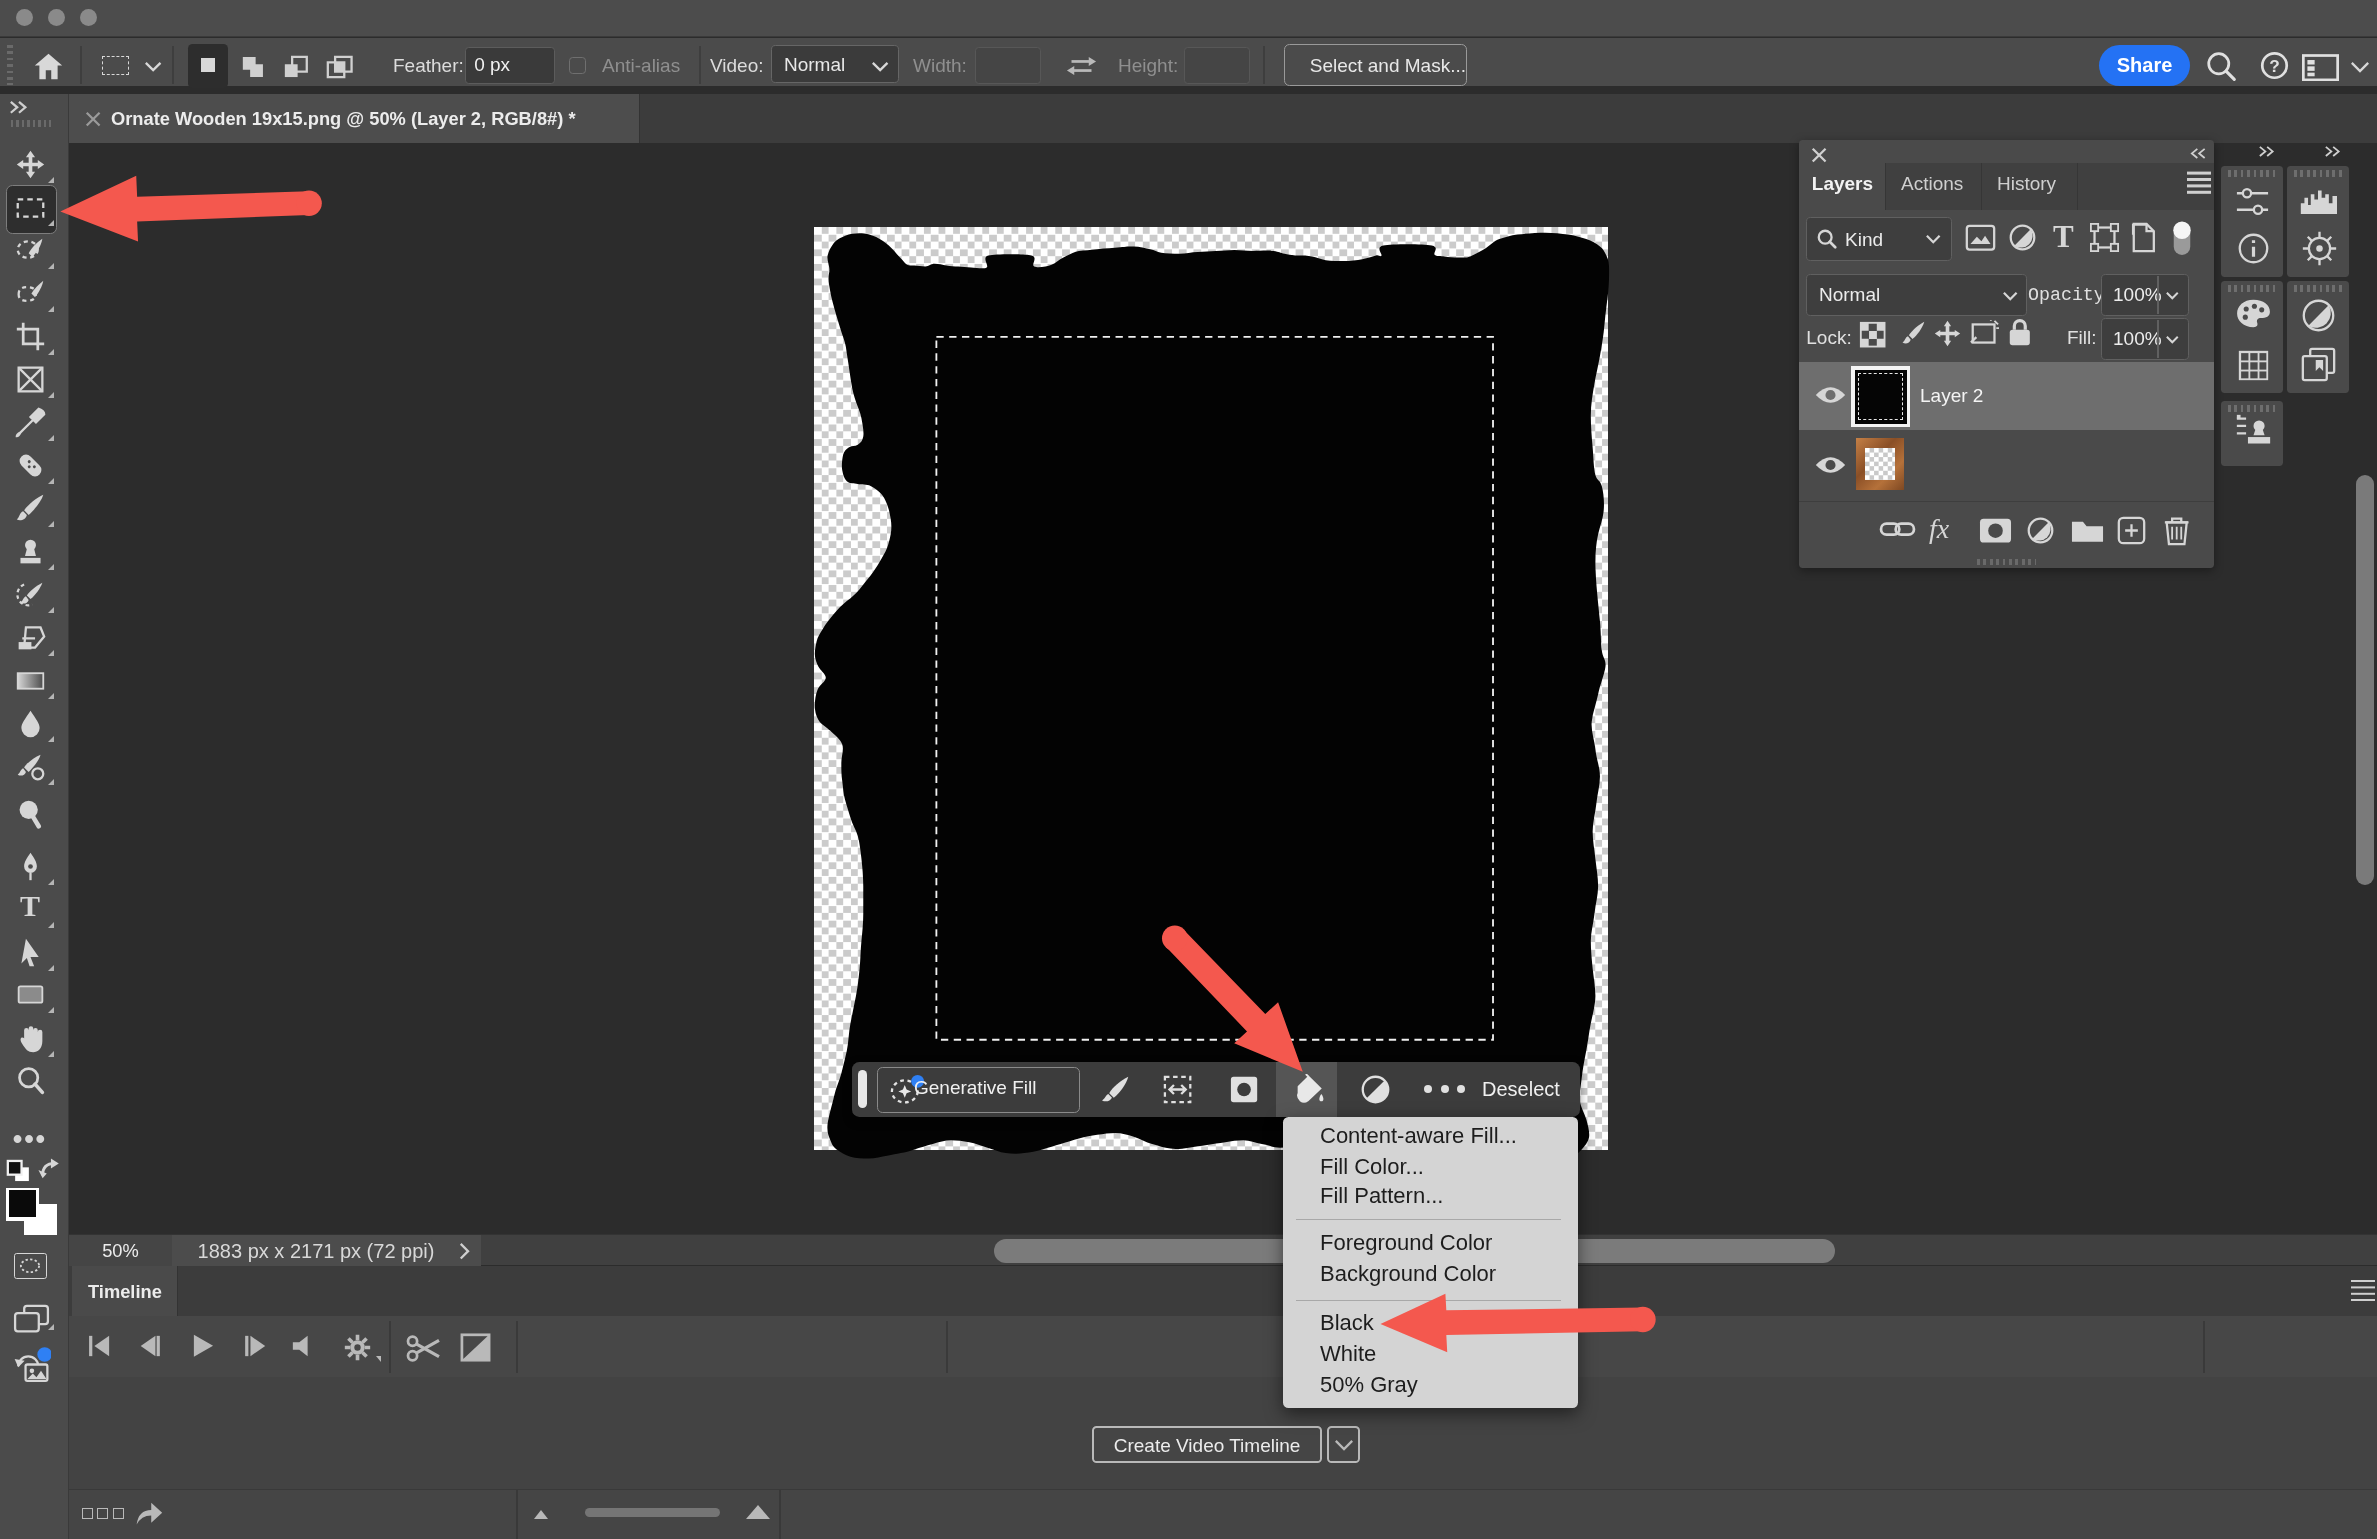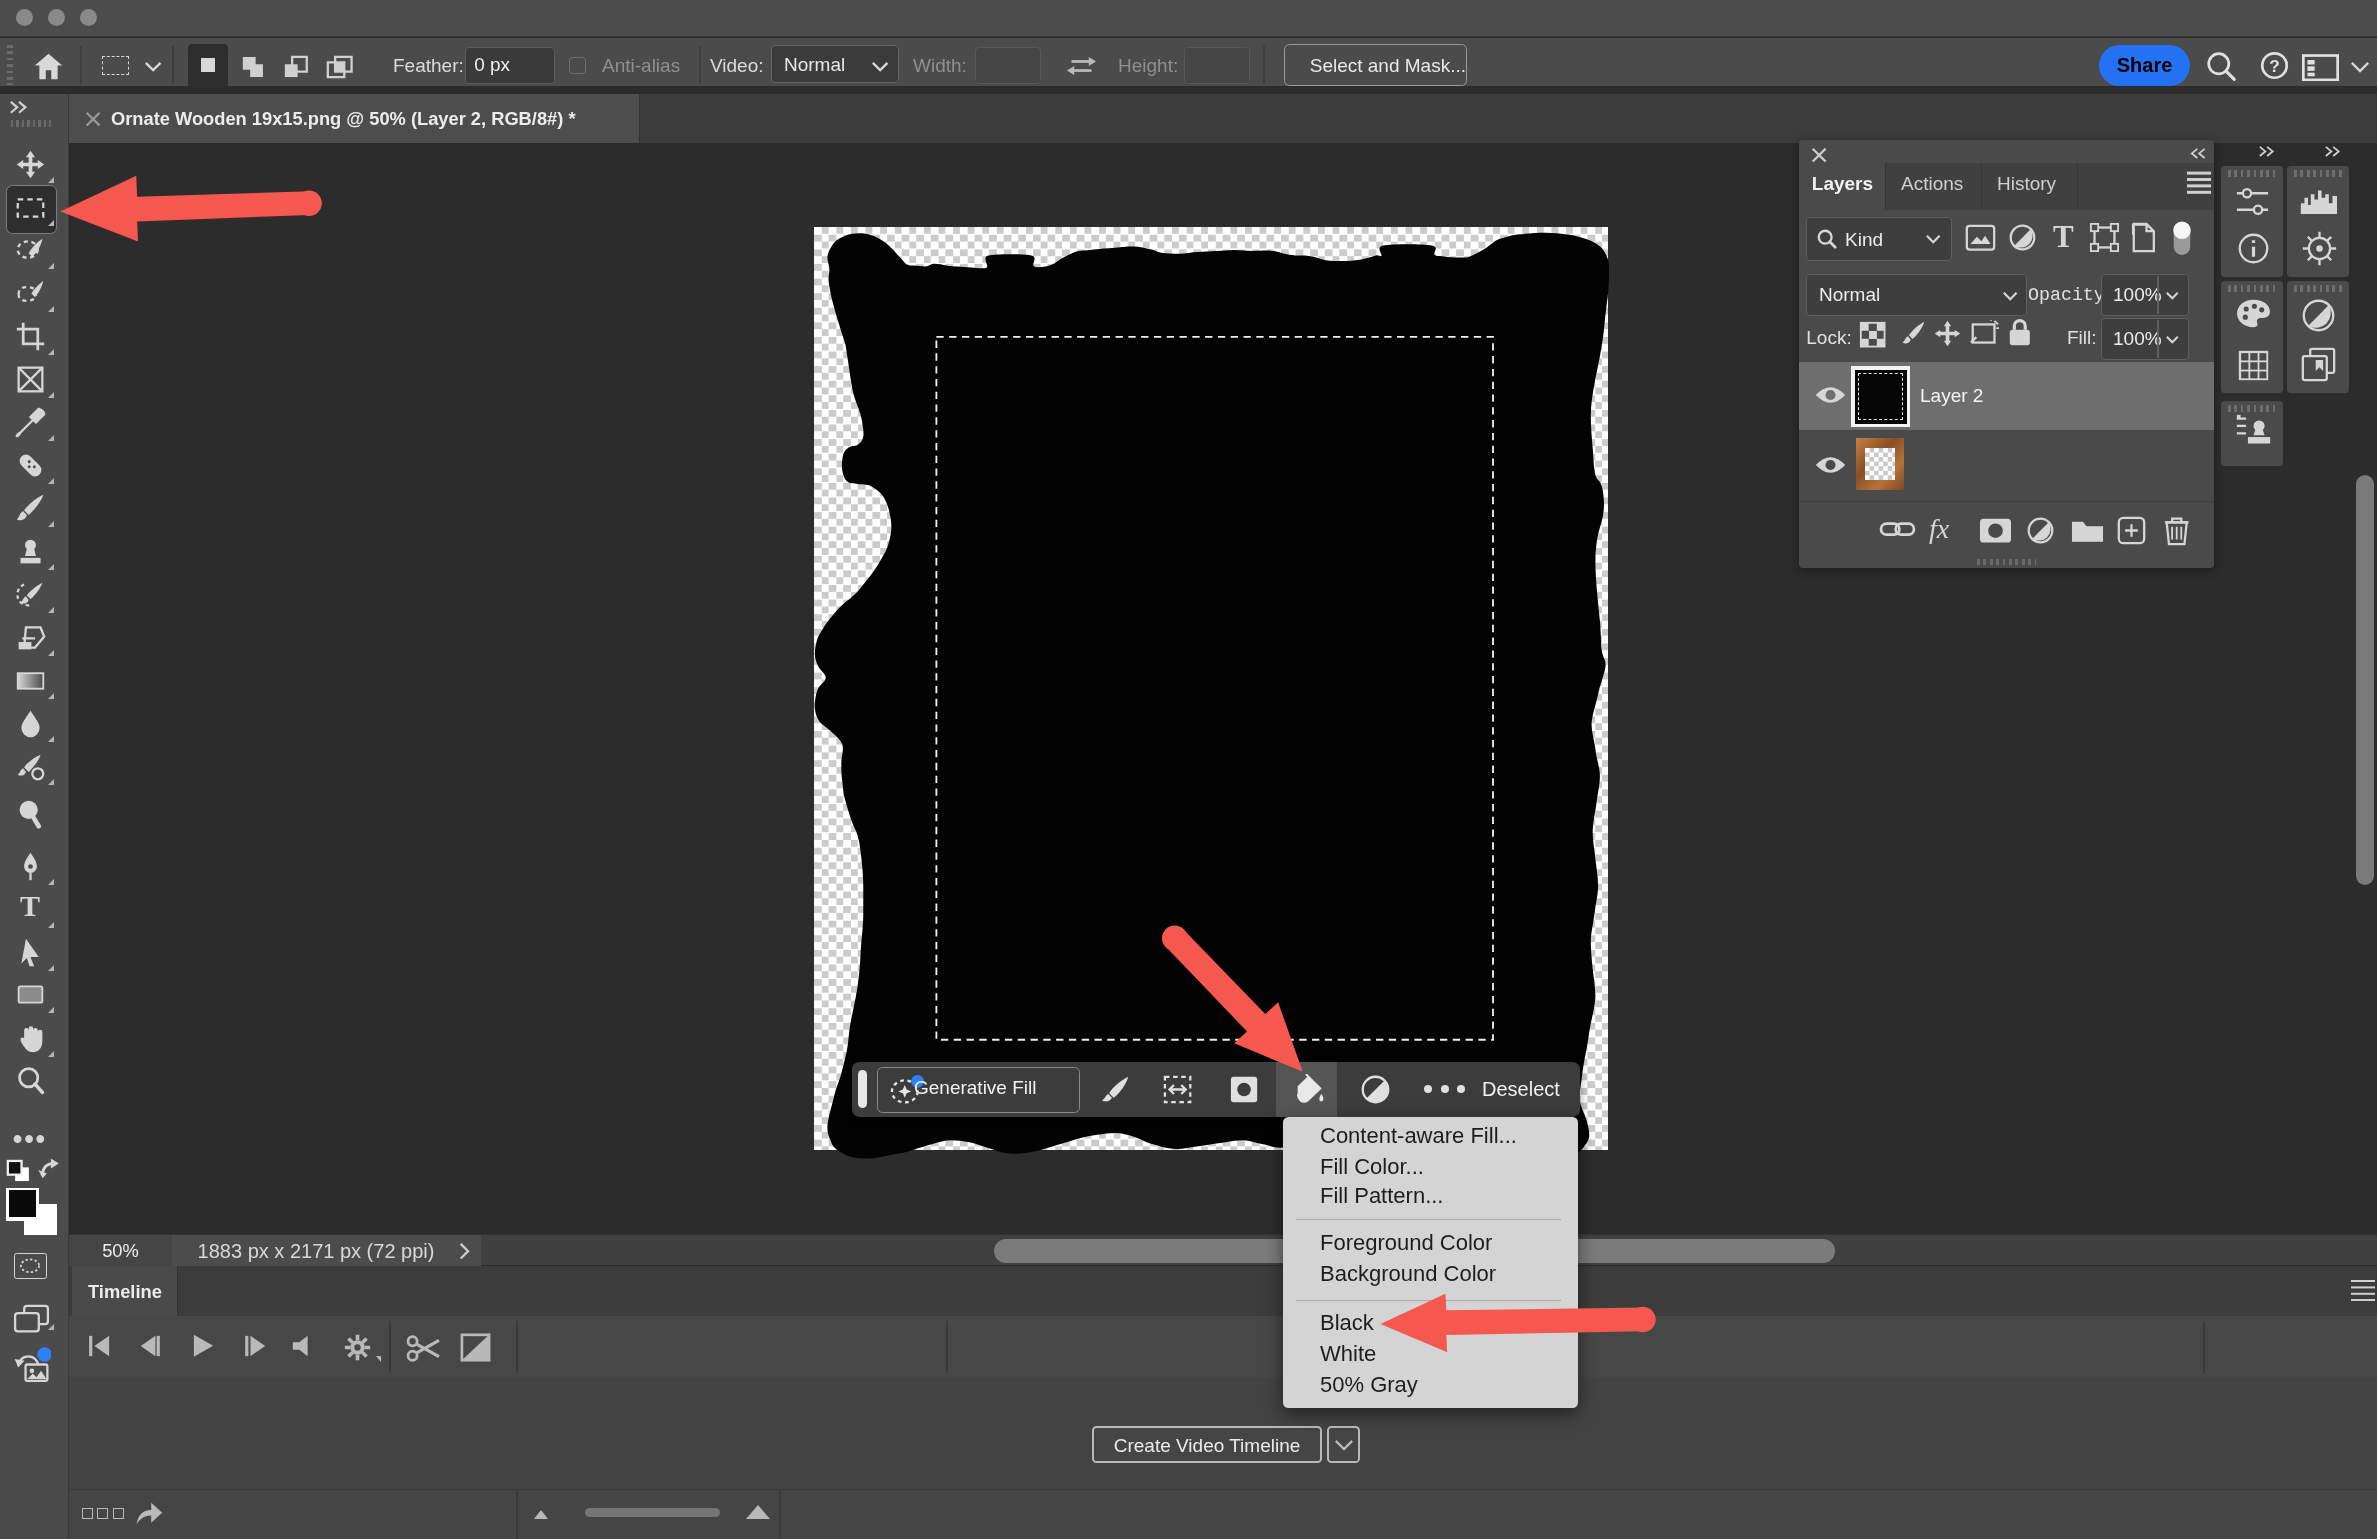--- a/index.html
+++ b/index.html
@@ -65,21 +65,21 @@
       <path d="M25 1 l8 5 -8 5 Z" fill="#b9b9b9"></path>
       <path d="M28 16 h-20" stroke="#b9b9b9" stroke-width="3" fill="none"></path>
       <path d="M9 11 l-8 5 8 5 Z" fill="#b9b9b9"></path>
     </svg>
   <div class="abs txt dim" style="left:1118px;top:17.4px;">Height:</div>
   <div class="abs" style="left:1184px;top:9.1px;width:66px;height:37px;background:#454545;border:1.8px solid #575757;border-radius:3.7px;"></div>
   <div class="abs" style="left:1263px;top:8.2px;width:1.8px;height:38px;background:#3e3e3e;"></div>
 
   <div class="abs" style="left:1284px;top:6.4px;width:183px;height:42px;border:1.8px solid #9a9a9a;border-radius:5.5px;color:#e8e8e8;font-size:19px;text-align:right;padding-top:10px;white-space:nowrap;">Select and Mask...</div>
 
-  <div class="abs" style="left:2099px;top:7.3px;width:91px;height:41px;background:#2472f4;border-radius:21px;color:#000000;font-size:20px;font-weight:bold;text-align:center;padding-top:9.1px;">Share</div>
+  <div class="abs" style="left:2099px;top:7.3px;width:91px;height:41px;background:#2472f4;border-radius:21px;color:#ffffff;font-size:20px;font-weight:bold;text-align:center;padding-top:9.1px;">Share</div>
   <svg class="abs" style="left:2206px;top:12.8px;" width="31" height="31" viewBox="0 0 34 34">
       <circle cx="14" cy="14" r="11" stroke="#e0e0e0" stroke-width="3" fill="none"></circle>
       <path d="M22 22 L31 31" stroke="#e0e0e0" stroke-width="3.5" stroke-linecap="round"></path>
     </svg>
   <svg class="abs" style="left:2260px;top:12.8px;" width="29" height="29" viewBox="0 0 32 32">
       <circle cx="16" cy="16" r="13.5" stroke="#e0e0e0" stroke-width="3" fill="none"></circle>
       <text x="16" y="23" font-size="19" font-weight="bold" fill="#e0e0e0" text-anchor="middle" font-family="Liberation Sans">?</text>
     </svg>
   <svg class="abs" style="left:2302px;top:15.5px;" width="37" height="27.4" viewBox="0 0 41 30">
       <rect x="1.5" y="1.5" width="38" height="27" stroke="#e0e0e0" stroke-width="3" fill="none"></rect>

